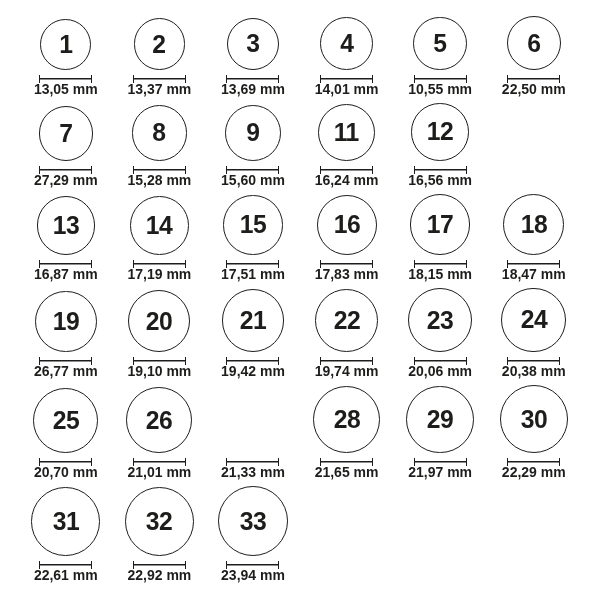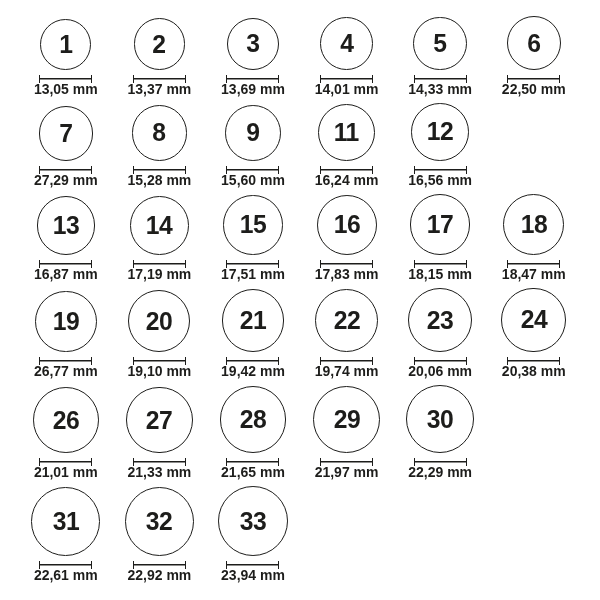--- a/index.html
+++ b/index.html
@@ -102,21 +102,21 @@
             <span class="num">4</span>
           </div>
           <div class="bar"></div>
           <div class="label">14,01 mm</div>
         </div>
         <div class="cell">
           <div class="circle" style="width: 53.4px; height: 53.4px;">
             <span class="num">5</span>
           </div>
           <div class="bar"></div>
-          <div class="label">14,33 mm</div>
+          <div class="label">10,55 mm</div>
         </div>
         <div class="cell">
           <div class="circle" style="width: 54px; height: 54px;">
             <span class="num">6</span>
           </div>
           <div class="bar"></div>
           <div class="label">22,50 mm</div>
         </div>
       </div>
       <div class="row">
@@ -239,30 +239,34 @@
         <div class="cell">
           <div class="circle" style="width: 64.6px; height: 64.6px;">
             <span class="num">24</span>
           </div>
           <div class="bar"></div>
           <div class="label">20,38 mm</div>
         </div>
       </div>
       <div class="row">
         <div class="cell">
+          <div class="circle" style="width: 65.2px; height: 65.2px;">
+            <span class="num">25</span>
+          </div>
+          <div class="bar"></div>
+          <div class="label">20,70 mm</div>
+        </div>
+        <div class="cell">
           <div class="circle" style="width: 65.8px; height: 65.8px;">
             <span class="num">26</span>
           </div>
           <div class="bar"></div>
           <div class="label">21,01 mm</div>
         </div>
         <div class="cell">
-          <div class="circle" style="width: 66.3px; height: 66.3px;">
-            <span class="num">27</span>
-          </div>
           <div class="bar"></div>
           <div class="label">21,33 mm</div>
         </div>
         <div class="cell">
           <div class="circle" style="width: 66.9px; height: 66.9px;">
             <span class="num">28</span>
           </div>
           <div class="bar"></div>
           <div class="label">21,65 mm</div>
         </div>

